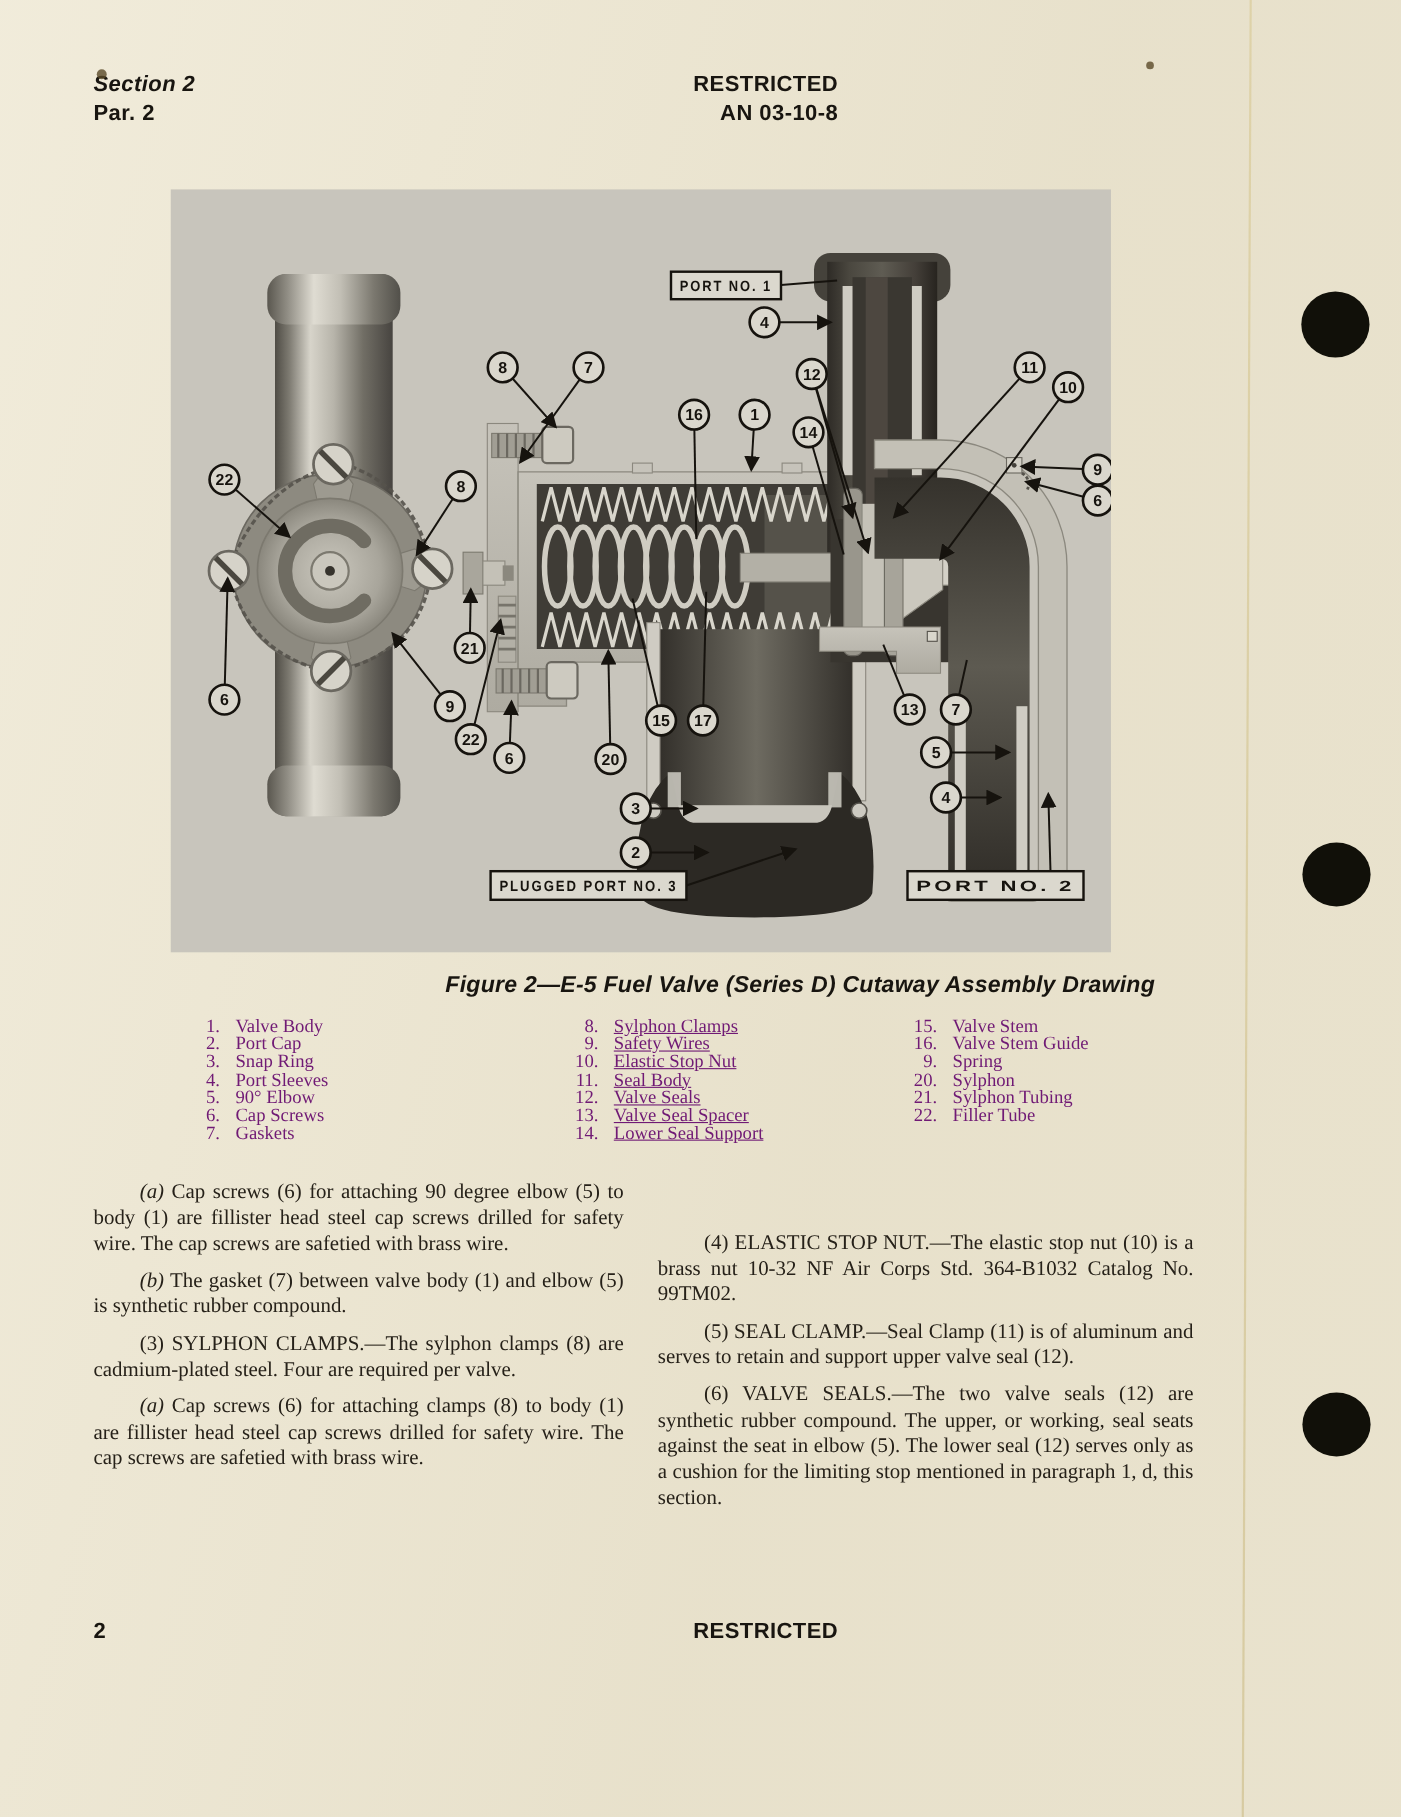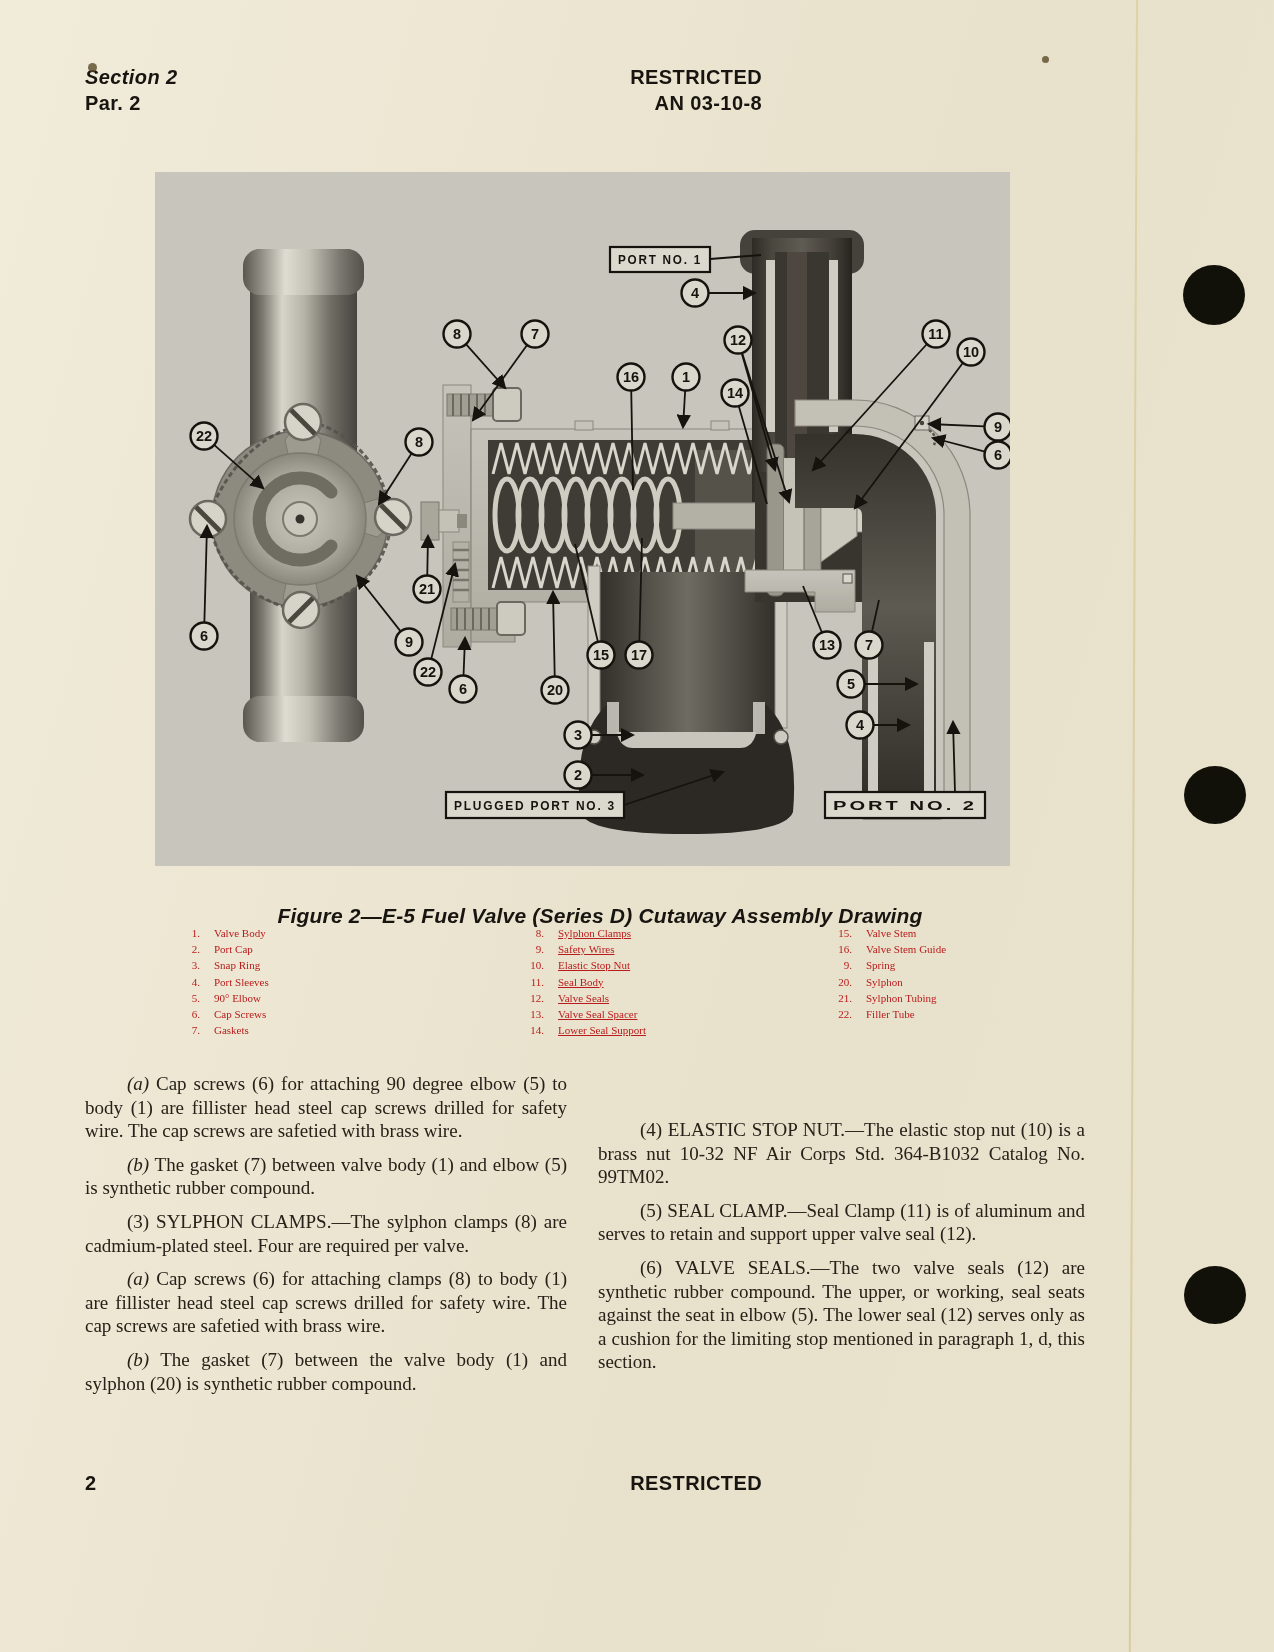--- a/index.html
+++ b/index.html
@@ -9,23 +9,23 @@
     background-image:
       radial-gradient(circle at 20% 30%, rgba(210,198,160,.18) 0 2px, transparent 3px),
       radial-gradient(circle at 70% 60%, rgba(210,198,160,.15) 0 2px, transparent 3px),
       linear-gradient(105deg, rgba(255,252,240,.25), rgba(214,204,172,.2) 60%, rgba(226,218,192,.3));
     font-family:"Liberation Serif", serif;color:#24201a;
   }
   .abs{position:absolute;}
   .hdr{font-family:"Liberation Sans", sans-serif;font-weight:bold;font-size:20px;color:#181510;letter-spacing:.4px;}
   .hdr-c{text-align:right;width:300px;margin-left:-150px;}
   .caption{font-family:"Liberation Sans", sans-serif;font-weight:bold;font-style:italic;font-size:21px;color:#181510;
-    text-align:center;width:900px;margin-left:-450px;letter-spacing:.2px;margin-top:20px;}
+    text-align:right;width:900px;margin-left:-450px;letter-spacing:.2px;}
   .figwrap{left:155px;top:172px;width:855px;height:694px;}
-  .partscol{font-size:11px;line-height:16.2px;color:#b91c1c;white-space:nowrap;}
+  .partscol{font-size:17px;line-height:16.2px;color:#701a75;white-space:nowrap;}
   .prow{height:16.2px;}
   .pnum{display:inline-block;width:38px;text-align:right;}
   .pname{margin-left:14px;}
   .bodycol{font-size:19px;line-height:23.6px;text-align:justify;color:#262119;}
   .bodycol p{margin:0 0 10px 0;text-indent:42px;}
   .lead-it{font-style:italic;}
   .footer-page{font-family:"Liberation Sans", sans-serif;font-weight:bold;font-size:20px;color:#181510;}
   .punch{background:#111009;border-radius:50%;}
   .edge-line{width:2px;background:linear-gradient(#d6c68c,#c9b87e);opacity:.55;transform:rotate(.25deg);transform-origin:top;}
   .speck{background:#5a4a28;border-radius:50%;opacity:.8;}
@@ -383,21 +383,20 @@
     <div class="prow"><span class="pnum">20.</span><span class="pname">Sylphon</span></div>
     <div class="prow"><span class="pnum">21.</span><span class="pname">Sylphon Tubing</span></div>
     <div class="prow"><span class="pnum">22.</span><span class="pname">Filler Tube</span></div>
   </div>
 
 <div class="abs bodycol" style="left:85px;top:1072px;width:482px;" id="body-left">
     <p><span class="lead-it">(a)</span> Cap screws (6) for attaching 90 degree elbow (5) to body (1) are fillister head steel cap screws drilled for safety wire. The cap screws are safetied with brass wire.</p>
     <p><span class="lead-it">(b)</span> The gasket (7) between valve body (1) and elbow (5) is synthetic rubber compound.</p>
     <p><span>(3)</span> SYLPHON CLAMPS.—The sylphon clamps (8) are cadmium-plated steel. Four are required per valve.</p>
     <p><span class="lead-it">(a)</span> Cap screws (6) for attaching clamps (8) to body (1) are fillister head steel cap screws drilled for safety wire. The cap screws are safetied with brass wire.</p>
-    <p><span class="lead-it">(b)</span> The gasket (7) between the valve body (1) and sylphon (20) is synthetic rubber compound.</p>
   </div>
 <div class="abs bodycol" style="left:598px;top:1070px;width:487px;margin-top:48px;" id="body-right">
     <p><span>(4)</span> ELASTIC STOP NUT.—The elastic stop nut (10) is a brass nut 10-32 NF Air Corps Std. 364-B1032 Catalog No. 99TM02.</p>
     <p><span>(5)</span> SEAL CLAMP.—Seal Clamp (11) is of aluminum and serves to retain and support upper valve seal (12).</p>
     <p><span>(6)</span> VALVE SEALS.—The two valve seals (12) are synthetic rubber compound. The upper, or working, seal seats against the seat in elbow (5). The lower seal (12) serves only as a cushion for the limiting stop mentioned in paragraph 1, d, this section.</p>
   </div>
 
 <div class="abs footer-page" style="left:85px;top:1472px;">2</div>
 <div class="abs hdr hdr-c" style="left:612px;top:1472px;">RESTRICTED</div>
 

